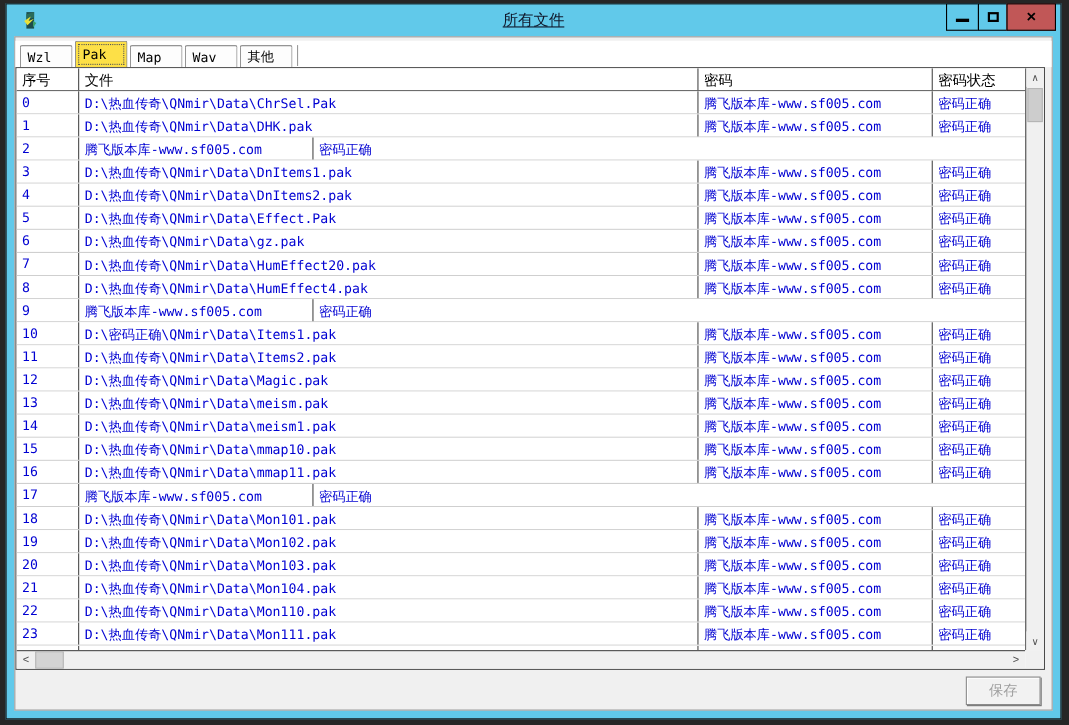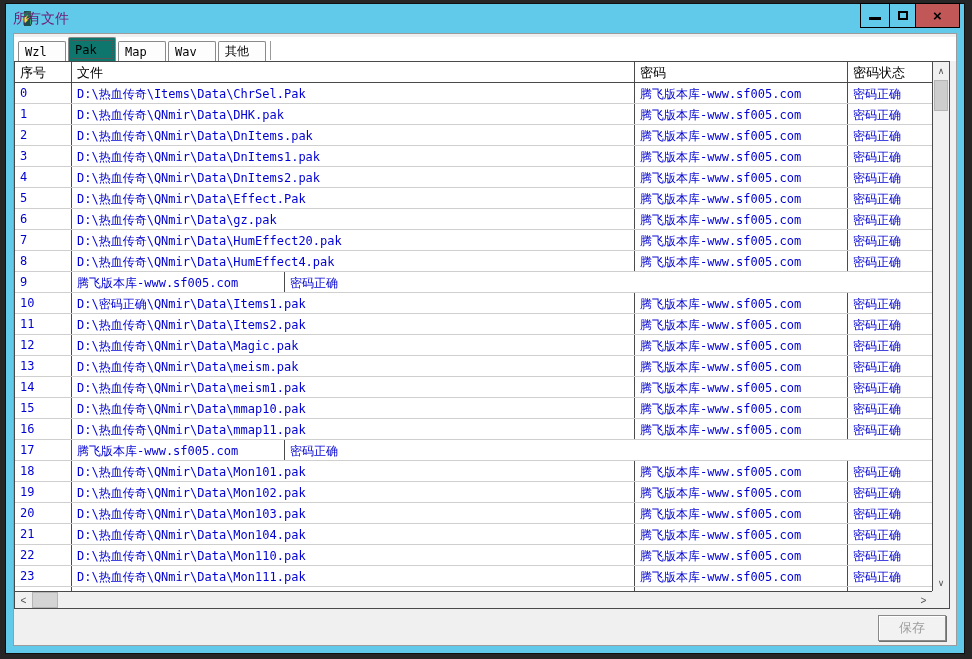--- a/index.html
+++ b/index.html
@@ -6,40 +6,40 @@
   body { background:#262626; font-family:"Liberation Sans", sans-serif; }
   .screen { position:relative; width:972px; height:659px; background:#262626; overflow:hidden; }
 
   .window { position:absolute; left:5px; top:3px; width:960px; height:651px;
             background:#61c9ea; border:1px solid #101010;
             display:flex; flex-direction:column; padding:0 7px 7px 7px; }
 
   
   .titlebar { height:29px; flex:none; position:relative; display:flex; align-items:center; }
   .app-icon { width:17px; height:17px; margin-left:6px; flex:none; }
-  .win-title { position:absolute; left:0; right:0; text-align:left; font-size:14px; color:#701a75; }
+  .win-title { position:absolute; left:0; right:0; text-align:center; font-size:14px; color:#0f172a;text-decoration:underline; }
   .controls { position:absolute; right:-3px; top:-1px; display:flex; }
   .cbtn { height:25px; border:1px solid #000; margin-left:-1px;
           display:flex; align-items:center; justify-content:center; background:#61c9ea; }
   .cbtn.min { width:30px; } .cbtn.max { width:27px; }
   .cbtn.close { width:45px; background:#c15757; font-weight:bold; font-size:15px; color:#000; }
   .glyph-min { width:12px; height:3px; background:#000; margin-top:6px; }
   .glyph-max { width:10px; height:9px; border:2px solid #000; background:transparent; }
 
   
   .client { flex:1; background:#f0f0f0; border:1px solid #9c9c9c;
             display:flex; flex-direction:column; padding:3px 0 11px 0; position:relative; }
 
   
   .tabstrip { height:24px; flex:none; background:#ffffff; display:flex; align-items:flex-end; padding-left:4px; }
   .tab { height:20px; width:48px; background:#fdfdfd; border:1px solid #8a8a8a; border-bottom:none;
          border-radius:2px 2px 0 0; margin-right:2px; position:relative;
          display:flex; align-items:center; padding-left:6px;
          font-family:"DejaVu Sans Mono", monospace; font-size:12px; color:#000; cursor:default; }
-  .tab.selected { height:24px; z-index:2; background:#0f766e; }
+  .tab.selected { height:24px; z-index:2; background:#fde047; }
   .tab.selected .focusrect { position:absolute; inset:2px 2px 2px 2px; border:1px dotted #555; }
   .tab-label { position:relative; z-index:1; white-space:nowrap; }
   .tabstrip-divider { width:1px; height:19px; background:#9a9a9a; margin:0 0 1px 2px; }
 
   
   .grid { flex:none; height:548px; margin-right:6px; border:1px solid #4a4a4a; background:#fff;
           position:relative; padding-right:17px; padding-bottom:17px; overflow:hidden; }
   .hdr-row { display:flex; height:21px; border-bottom:1px solid #4a4a4a; background:#fff;
              font-size:13px; color:#000; }
   .hdr-cell { padding:2px 0 0 5px; border-right:1px solid #4a4a4a; white-space:nowrap; overflow:hidden; }
@@ -127,33 +127,32 @@
       <div class="grid">
         <div class="hdr-row">
           <div class="hdr-cell c-no">序号</div>
           <div class="hdr-cell c-file">文件</div>
           <div class="hdr-cell c-pass">密码</div>
           <div class="hdr-cell c-status">密码状态</div>
         </div>
         <div id="table-body">
             <div class="row">
               <div class="cell c-no">0</div>
-              <div class="cell c-file">D:\热血传奇\Items\Data\ChrSel.Pak</div>
+              <div class="cell c-file">D:\热血传奇\QNmir\Data\ChrSel.Pak</div>
               <div class="cell c-pass">腾飞版本库-www.sf005.com</div>
               <div class="cell c-status">密码正确</div>
             </div>
             <div class="row">
               <div class="cell c-no">1</div>
               <div class="cell c-file">D:\热血传奇\QNmir\Data\DHK.pak</div>
               <div class="cell c-pass">腾飞版本库-www.sf005.com</div>
               <div class="cell c-status">密码正确</div>
             </div>
             <div class="row">
               <div class="cell c-no">2</div>
-              <div class="cell c-file">D:\热血传奇\QNmir\Data\DnItems.pak</div>
               <div class="cell c-pass">腾飞版本库-www.sf005.com</div>
               <div class="cell c-status">密码正确</div>
             </div>
             <div class="row">
               <div class="cell c-no">3</div>
               <div class="cell c-file">D:\热血传奇\QNmir\Data\DnItems1.pak</div>
               <div class="cell c-pass">腾飞版本库-www.sf005.com</div>
               <div class="cell c-status">密码正确</div>
             </div>
             <div class="row">

